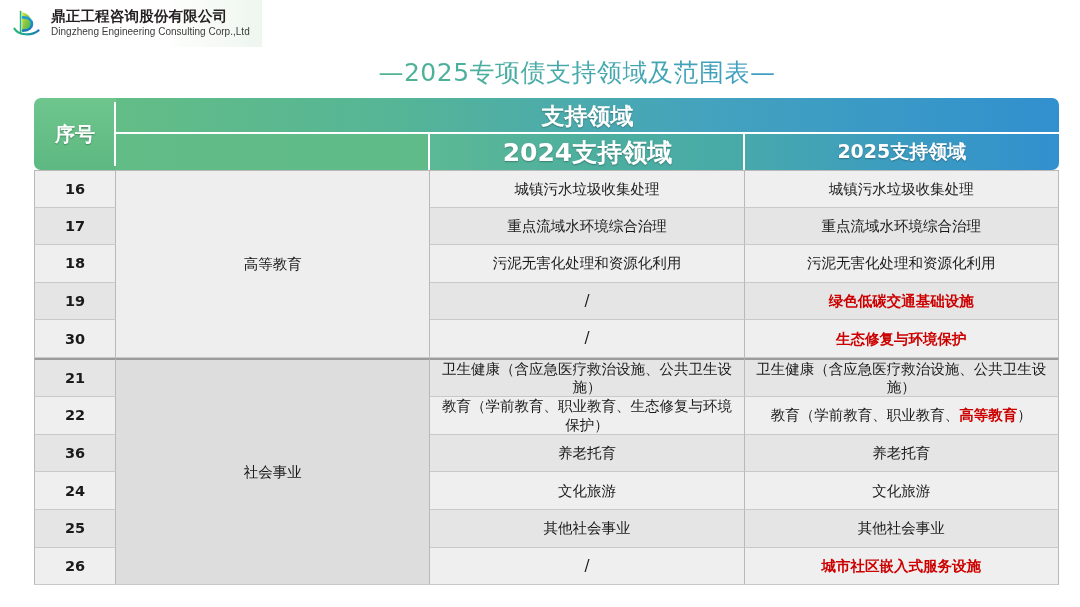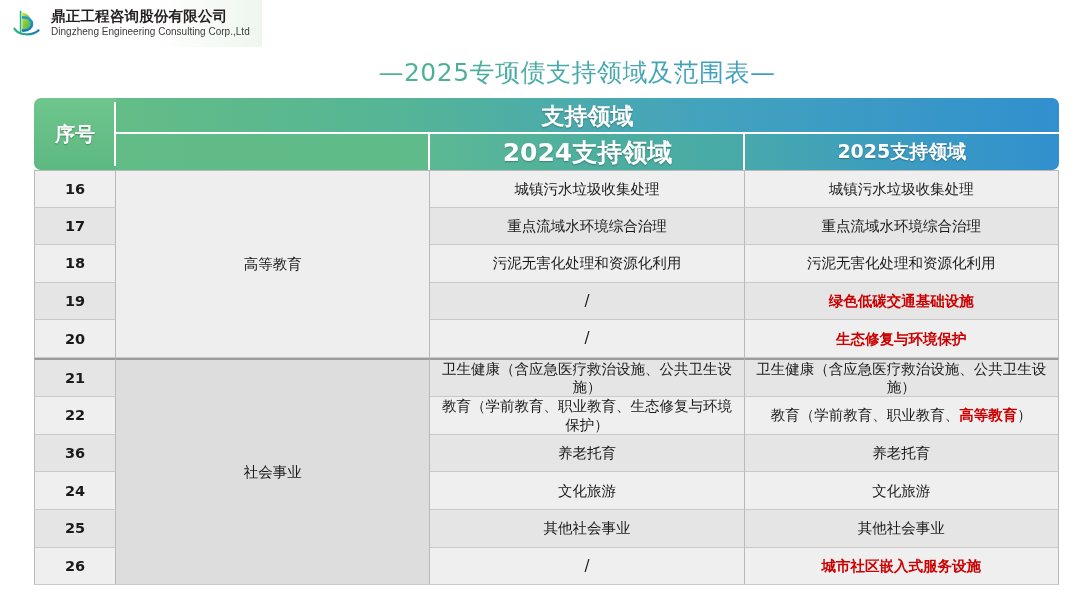--- a/index.html
+++ b/index.html
@@ -207,21 +207,21 @@
             <td class="idx">18</td>
             <td>污泥无害化处理和资源化利用</td>
             <td><span>污泥无害化处理和资源化利用</span></td>
           </tr>
           <tr class="dk">
             <td class="idx">19</td>
             <td><span class="slash">/</span></td>
             <td><span class="hl">绿色低碳交通基础设施</span></td>
           </tr>
           <tr class="lt">
-            <td class="idx">20</td>
+            <td class="idx">30</td>
             <td><span class="slash">/</span></td>
             <td><span class="hl">生态修复与环境保护</span></td>
           </tr>
           <tr class="dk sec-start">
             <td class="idx">21</td>
             <td class="cat cat-soc" rowspan="6">社会事业</td>
             <td>卫生健康（含应急医疗救治设施、公共卫生设施）</td>
             <td><span>卫生健康（含应急医疗救治设施、公共卫生设施）</span></td>
           </tr>
           <tr class="lt">

